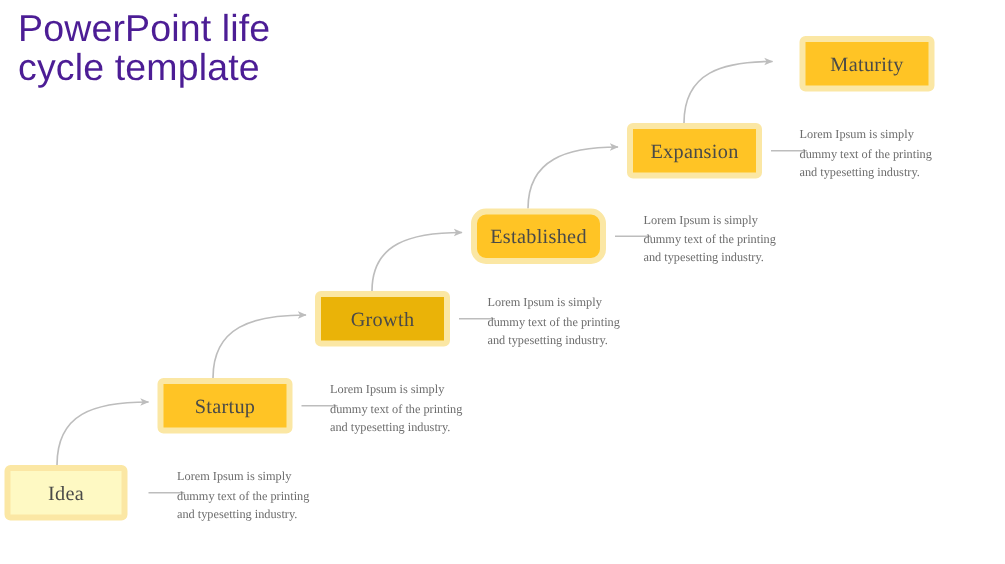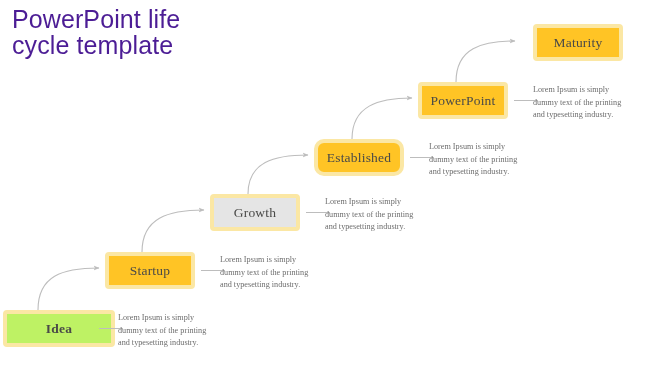--- a/index.html
+++ b/index.html
@@ -107,58 +107,58 @@
         <path d="M 38 310 C 38 276, 62 268, 99 268" fill="none" stroke="#bdbdbd" stroke-width="1.1" marker-end="url(#arrowhead)"></path>
         <path d="M 142 252 C 142 218, 168 210, 204 210" fill="none" stroke="#bdbdbd" stroke-width="1.1" marker-end="url(#arrowhead)"></path>
         <path d="M 248 194 C 248 162, 274 155, 308 155" fill="none" stroke="#bdbdbd" stroke-width="1.1" marker-end="url(#arrowhead)"></path>
         <path d="M 352 139 C 352 106, 378 98, 412 98" fill="none" stroke="#bdbdbd" stroke-width="1.1" marker-end="url(#arrowhead)"></path>
         <path d="M 456 82 C 456 48, 482 41, 515 41" fill="none" stroke="#bdbdbd" stroke-width="1.1" marker-end="url(#arrowhead)"></path>
       </g>
   </svg>
 
   <div id="stage-layer">
       <div class="stage" style="left: 3px; top: 310px; width: 90px; height: 37px;">
-        <div class="stage-box" style="width: 112px; height: 37px; background: #bef264; border-color: rgb(251, 231, 164); font-weight: bold;">
+        <div class="stage-box" style="width: 82px; height: 37px; background: #fef9c3; border-color: rgb(251, 231, 164);">
           <span class="stage-label" style="color: rgb(74, 74, 72);">Idea</span>
         </div>
       </div>
       <div class="desc-dash" style="left: 99px; top: 328px; width: 24px; border-top-color: rgb(189, 189, 189);"></div>
       <div class="desc" style="left: 118px; top: 312px; color: rgb(109, 109, 109);">Lorem Ipsum is simply
 dummy text of the printing
 and typesetting industry.</div>
       <div class="stage" style="left: 105px; top: 252px; width: 110px; height: 37px;">
         <div class="stage-box" style="width: 90px; height: 37px; background: rgb(255, 196, 37); border-color: rgb(251, 231, 164);">
           <span class="stage-label" style="color: rgb(74, 74, 72);">Startup</span>
         </div>
       </div>
       <div class="desc-dash" style="left: 201px; top: 270px; width: 24px; border-top-color: rgb(189, 189, 189);"></div>
       <div class="desc" style="left: 220px; top: 254px; color: rgb(109, 109, 109);">Lorem Ipsum is simply
 dummy text of the printing
 and typesetting industry.</div>
       <div class="stage" style="left: 210px; top: 194px; width: 90px; height: 37px;">
-        <div class="stage-box" style="width: 90px; height: 37px; background: #e5e5e5; border-color: rgb(251, 231, 164);">
+        <div class="stage-box" style="width: 90px; height: 37px; background: #eab308; border-color: rgb(251, 231, 164);">
           <span class="stage-label" style="color: rgb(74, 74, 72);">Growth</span>
         </div>
       </div>
       <div class="desc-dash" style="left: 306px; top: 212px; width: 24px; border-top-color: rgb(189, 189, 189);"></div>
       <div class="desc" style="left: 325px; top: 196px; color: rgb(109, 109, 109);">Lorem Ipsum is simply
 dummy text of the printing
 and typesetting industry.</div>
       <div class="stage" style="left: 314px; top: 139px; width: 90px; height: 37px;">
         <div class="stage-box" style="width: 90px; height: 37px; background: rgb(255, 196, 37); border-color: rgb(251, 231, 164); border-radius: 10px;">
           <span class="stage-label" style="color: rgb(74, 74, 72);">Established</span>
         </div>
       </div>
       <div class="desc-dash" style="left: 410px; top: 157px; width: 24px; border-top-color: rgb(189, 189, 189);"></div>
       <div class="desc" style="left: 429px; top: 141px; color: rgb(109, 109, 109);">Lorem Ipsum is simply
 dummy text of the printing
 and typesetting industry.</div>
       <div class="stage" style="left: 418px; top: 82px; width: 90px; height: 37px;">
         <div class="stage-box" style="width: 90px; height: 37px; background: rgb(255, 196, 37); border-color: rgb(251, 231, 164);">
-          <span class="stage-label" style="color: rgb(74, 74, 72);">PowerPoint</span>
+          <span class="stage-label" style="color: rgb(74, 74, 72);">Expansion</span>
         </div>
       </div>
       <div class="desc-dash" style="left: 514px; top: 100px; width: 24px; border-top-color: rgb(189, 189, 189);"></div>
       <div class="desc" style="left: 533px; top: 84px; color: rgb(109, 109, 109);">Lorem Ipsum is simply
 dummy text of the printing
 and typesetting industry.</div>
       <div class="stage" style="left: 505px; top: 24px; width: 90px; height: 37px; margin-left: 28px;">
         <div class="stage-box" style="width: 90px; height: 37px; background: rgb(255, 196, 37); border-color: rgb(251, 231, 164);">
           <span class="stage-label" style="color: rgb(74, 74, 72);">Maturity</span>
         </div>

